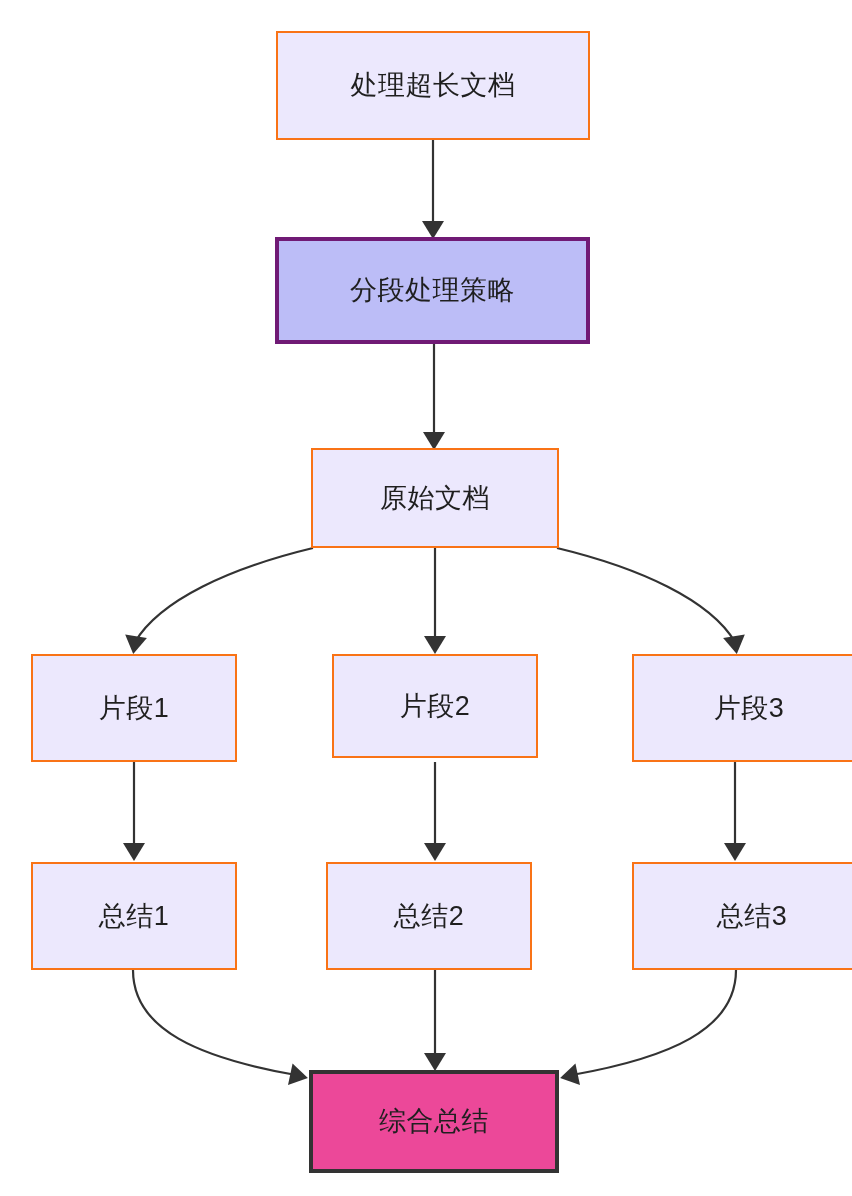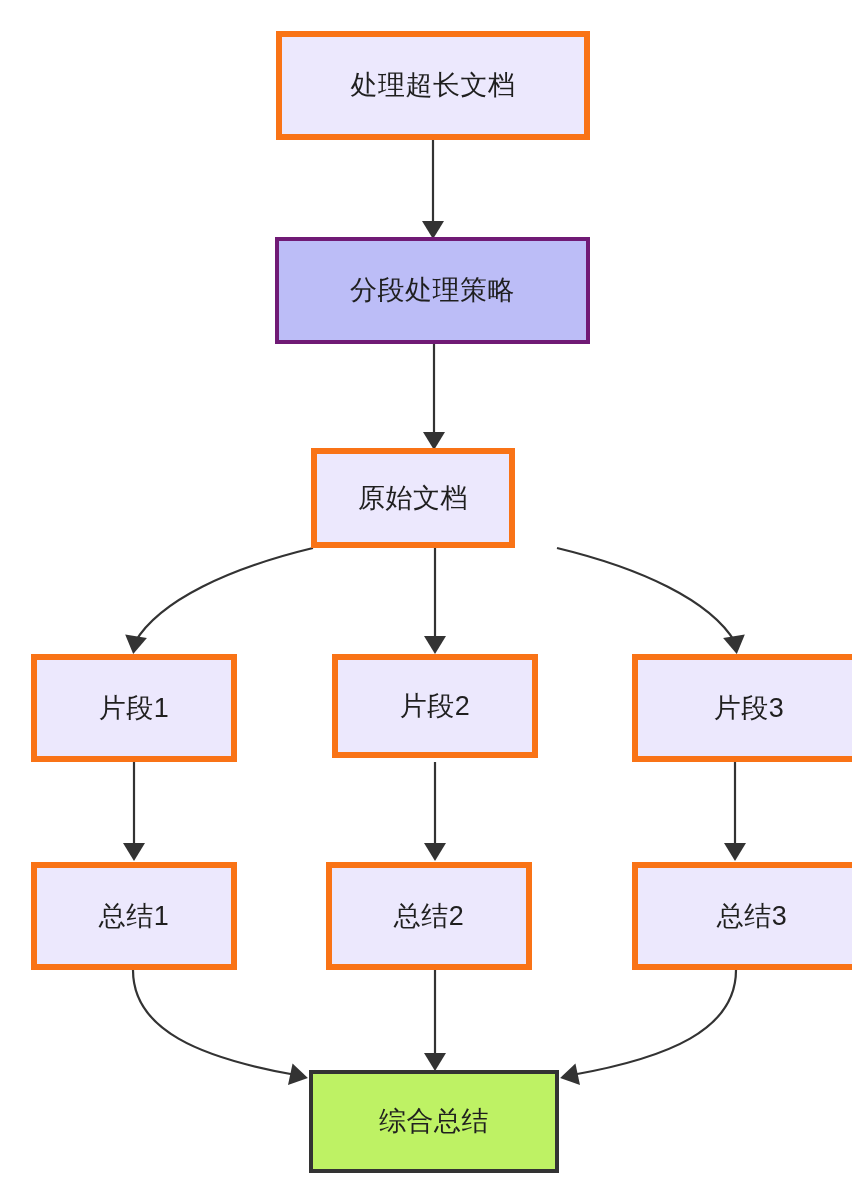--- a/index.html
+++ b/index.html
@@ -30,28 +30,28 @@
     position: absolute;
     box-sizing: border-box;
     display: flex;
     align-items: center;
     justify-content: center;
     text-align: center;
     line-height: 1.2;
   }
   .node-default {
     background: #ece8fd;
-    border: 6px solid #f97316;
+    border: 2px solid #f97316;
   }
   .node-highlight {
     background: #bcbdf7;
     border: 4px solid #701a75;
   }
   .node-result {
-    background: #bef264;
+    background: #ec4899;
     border: 4px solid #333333;
   }
   .node-label {
     color: #1f1f1f;
     font-size: 27px;
     letter-spacing: 0.5px;
     white-space: nowrap;
   }
   .node-default .node-label { font-size: 27px; }
   .node-highlight .node-label { font-size: 27px; }
@@ -118,21 +118,21 @@
       </g>
     </svg>
 
   <div id="node-layer">
       <div class="node node-default" style="left: 276px; top: 31px; width: 314px; height: 109px;">
         <span class="node-label">处理超长文档</span>
       </div>
       <div class="node node-highlight" style="left: 275px; top: 237px; width: 315px; height: 107px;">
         <span class="node-label">分段处理策略</span>
       </div>
-      <div class="node node-default" style="left: 311px; top: 448px; width: 204px; height: 100px;">
+      <div class="node node-default" style="left: 311px; top: 448px; width: 248px; height: 100px;">
         <span class="node-label">原始文档</span>
       </div>
       <div class="node node-default" style="left: 31px; top: 654px; width: 206px; height: 108px;">
         <span class="node-label">片段1</span>
       </div>
       <div class="node node-default" style="left: 332px; top: 654px; width: 206px; height: 104px;">
         <span class="node-label">片段2</span>
       </div>
       <div class="node node-default" style="left: 632px; top: 654px; width: 234px; height: 108px; justify-content: center;">
         <span class="node-label">片段3</span>

